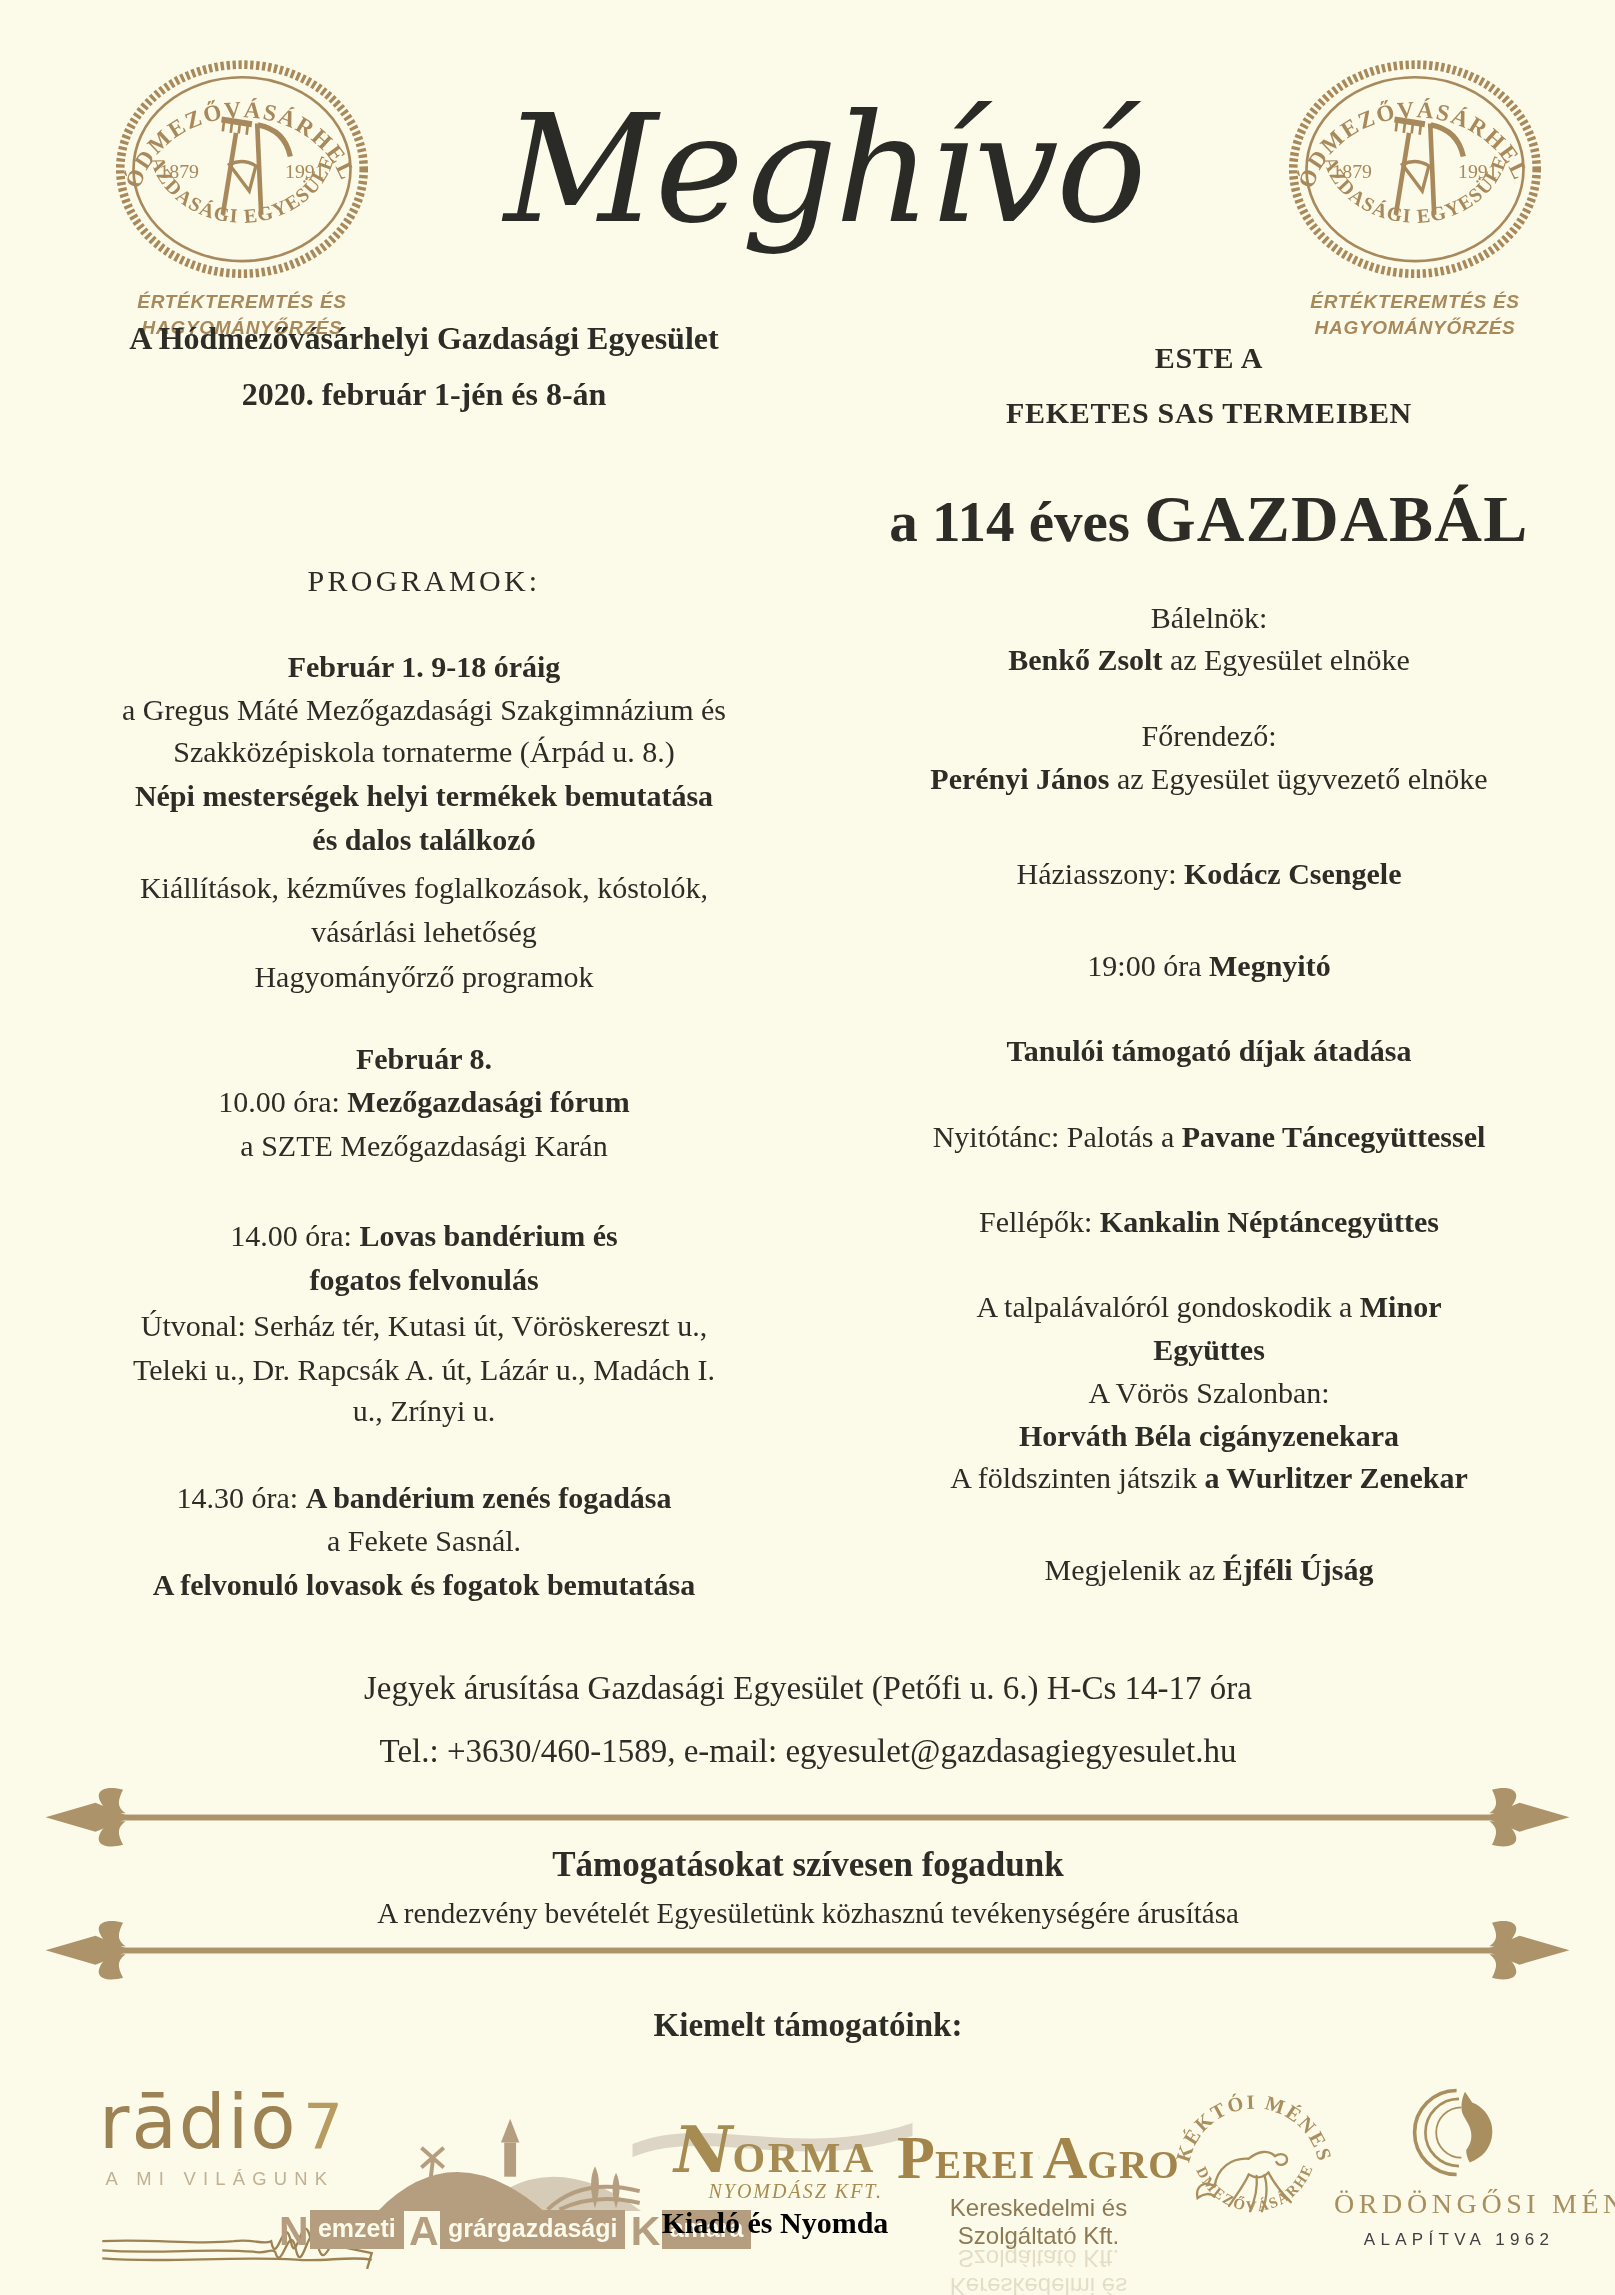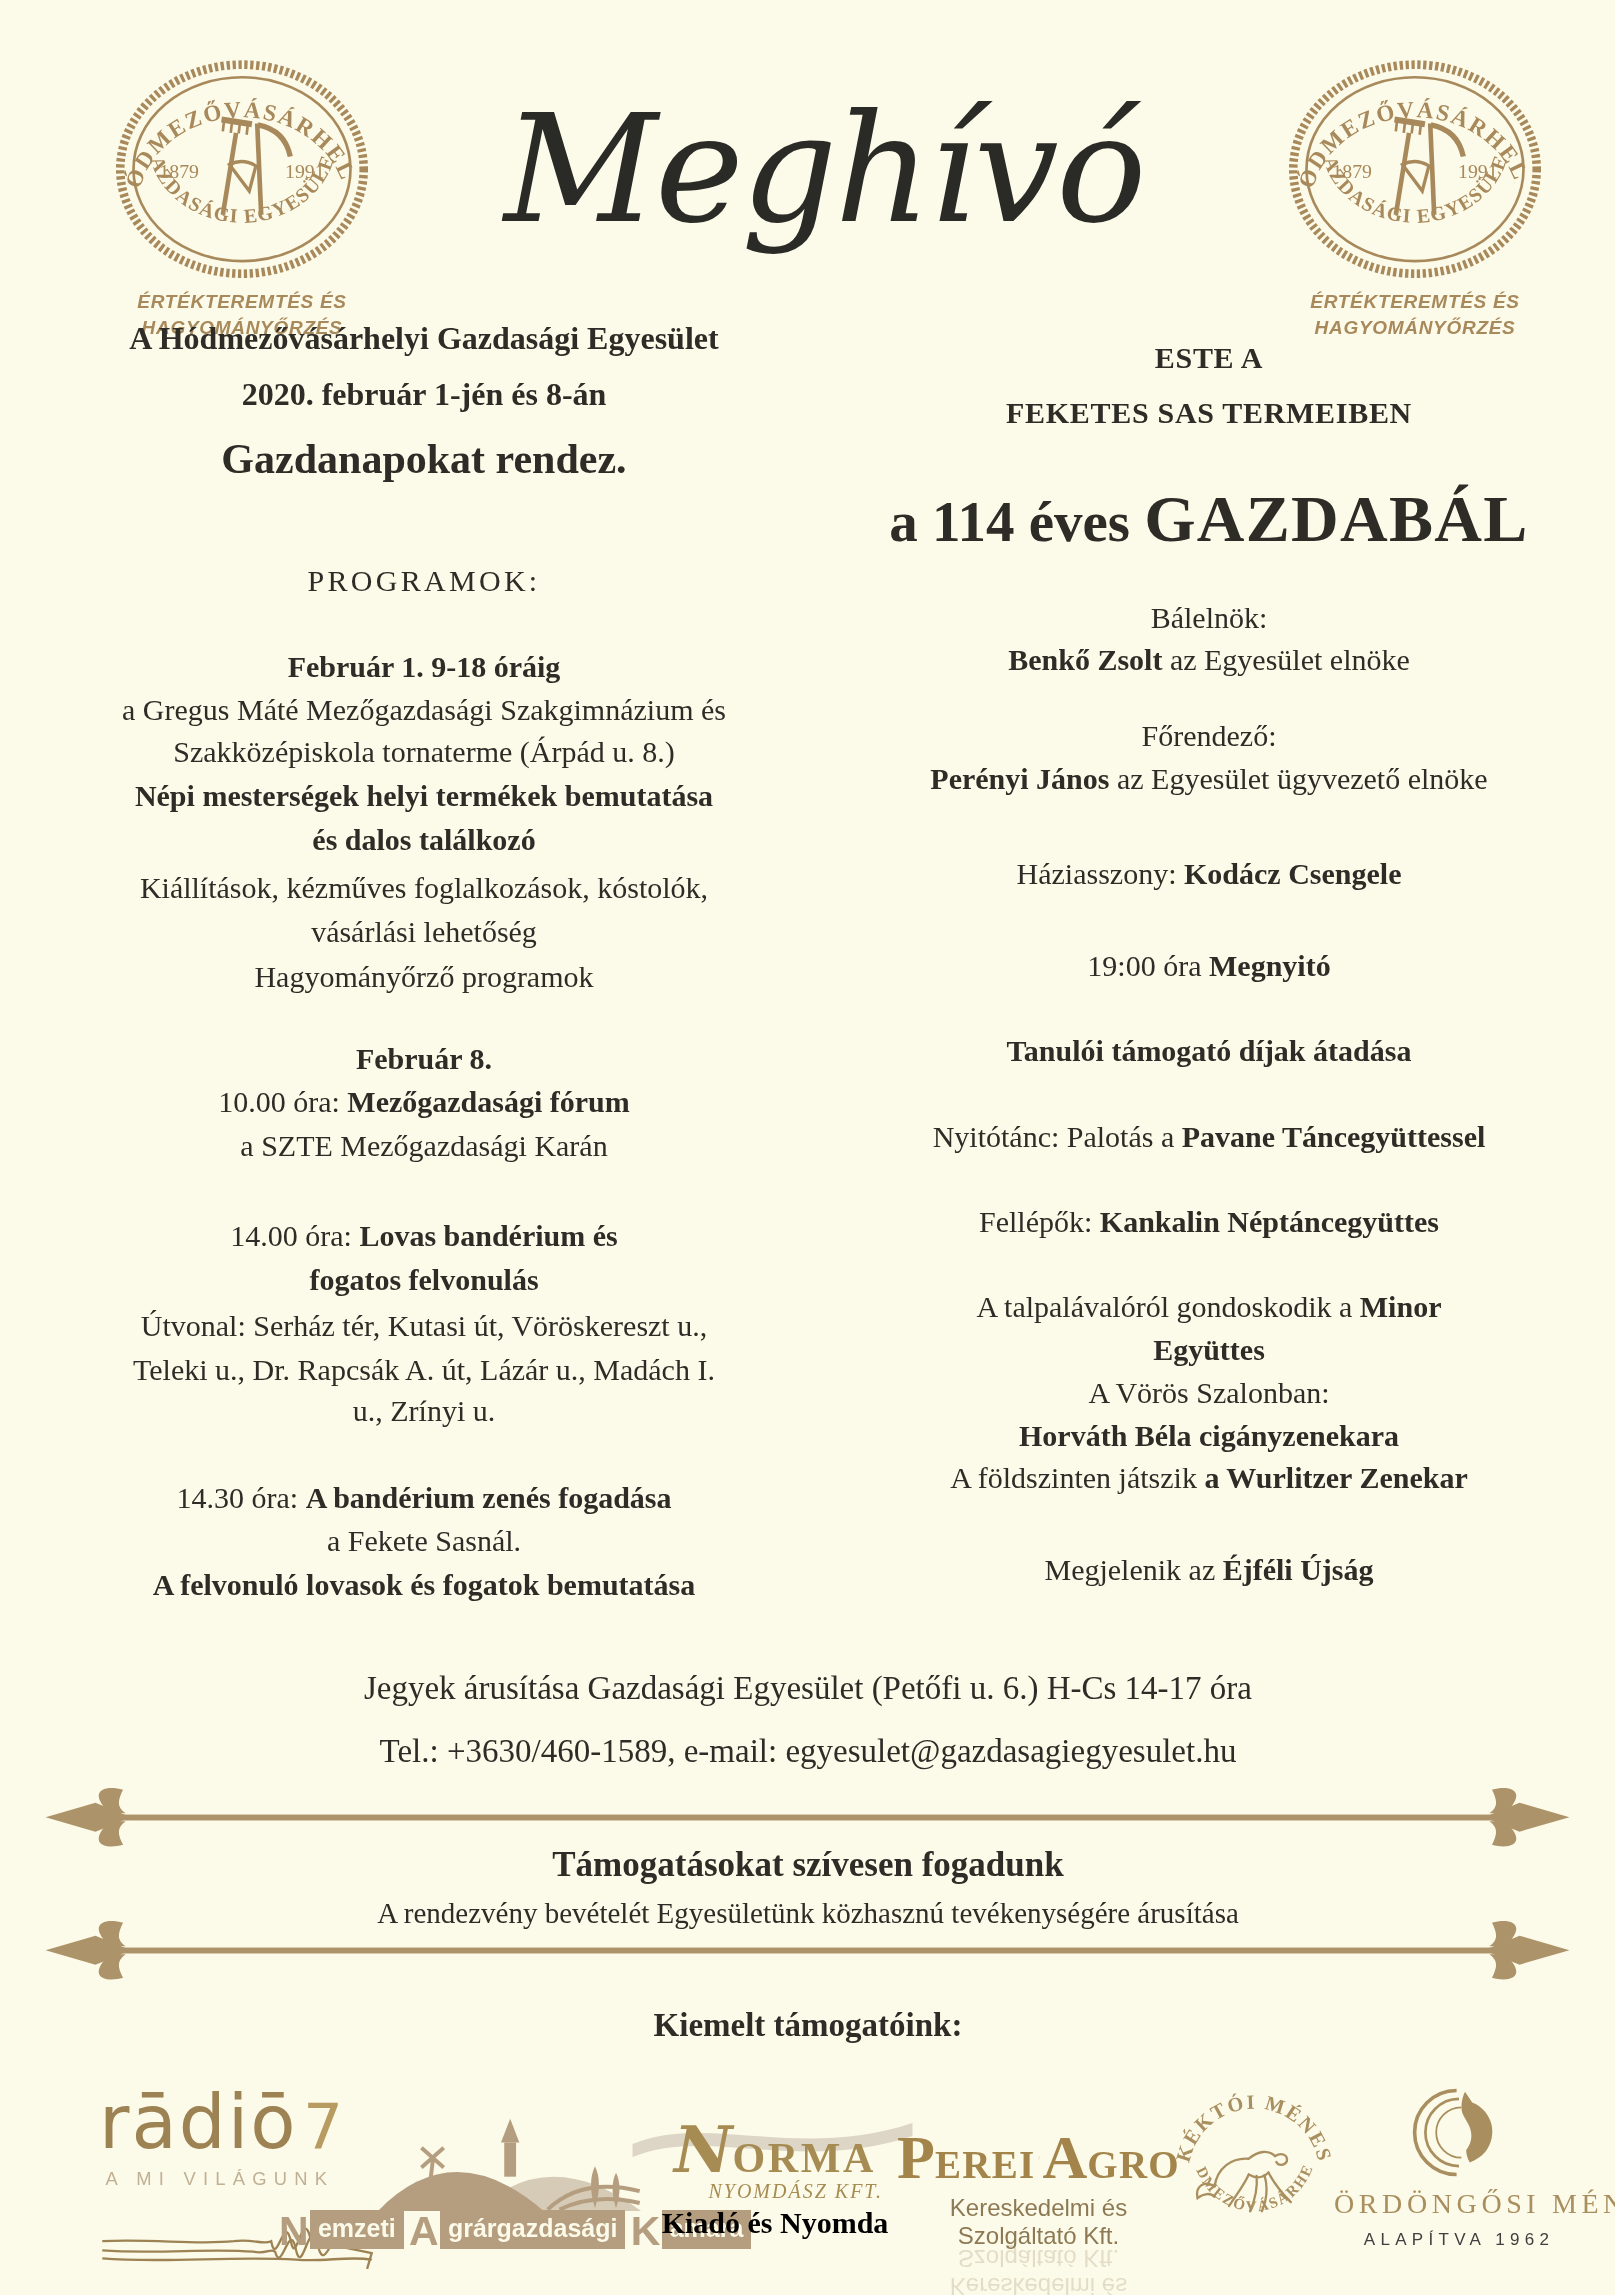--- a/index.html
+++ b/index.html
@@ -124,21 +124,20 @@
       <path d="M176,160 Q196,150 216,162 L206,200 Z" stroke-width="5"></path>
     </g>
   </svg>
 
   <div class="seal-cap cap-l">ÉRTÉKTEREMTÉS ÉS HAGYOMÁNYŐRZÉS</div>
   <div class="seal-cap cap-r">ÉRTÉKTEREMTÉS ÉS HAGYOMÁNYŐRZÉS</div>
 
   <div class="col col-left">
     <div class="ln lnb" style="top:315px;font-size:32px">A Hódmezővásárhelyi Gazdasági Egyesület</div>
     <div class="ln lnb" style="top:371px;font-size:32px">2020. február 1-jén és 8-án</div>
-    <div class="ln ln-big" style="top:428px">Gazdanapokat rendez.</div>
     <div class="ln ln-caps" style="top:558px">PROGRAMOK:</div>
 
     <div class="ln lnb" style="top:644px">Február 1. 9-18 óráig</div>
     <div class="ln" style="top:687px">a Gregus Máté Mezőgazdasági Szakgimnázium és</div>
     <div class="ln" style="top:729px">Szakközépiskola tornaterme (Árpád u. 8.)</div>
     <div class="ln lnb" style="top:773px">Népi mesterségek helyi termékek bemutatása</div>
     <div class="ln lnb" style="top:817px">és dalos találkozó</div>
     <div class="ln" style="top:865px">Kiállítások, kézműves foglalkozások, kóstolók,</div>
     <div class="ln" style="top:909px">vásárlási lehetőség</div>
     <div class="ln" style="top:954px">Hagyományőrző programok</div>

